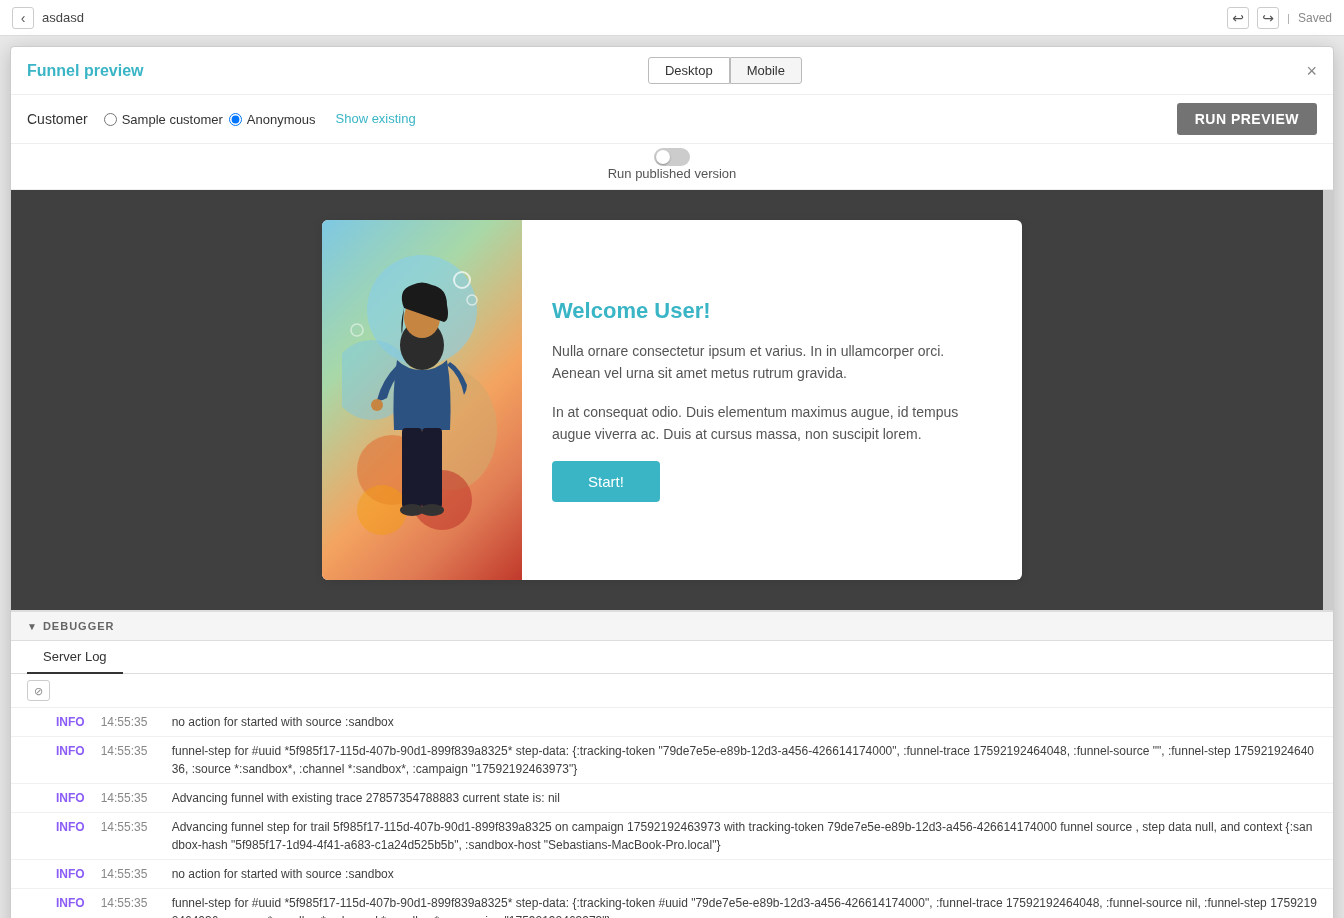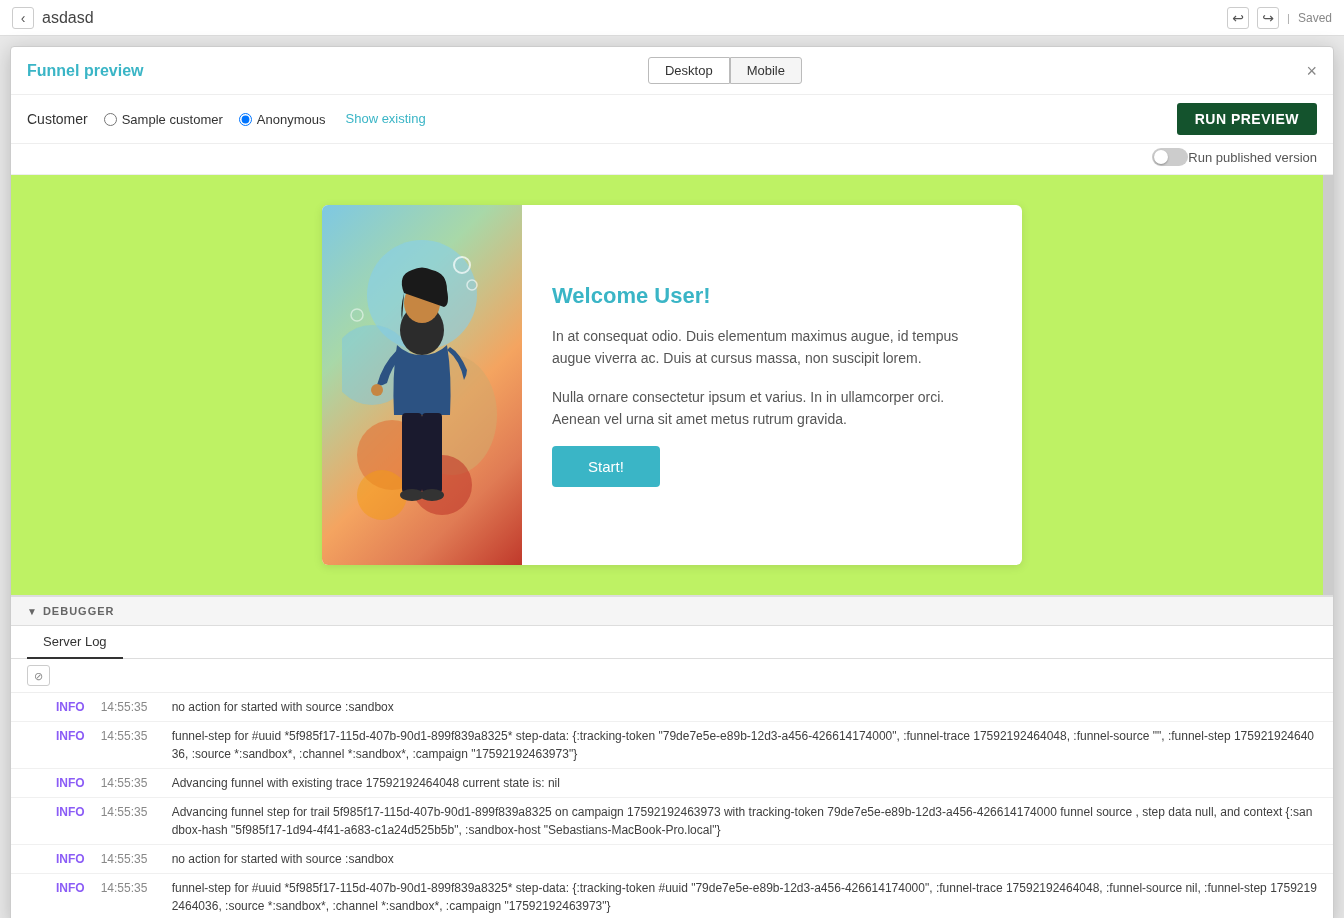--- a/index.html
+++ b/index.html
@@ -14,21 +14,21 @@
       padding: 0 12px;
       height: 36px;
     }
     .top-bar-left { display: flex; align-items: center; gap: 8px; }
     .top-bar-right { display: flex; align-items: center; gap: 8px; color: #888; font-size: 12px; }
     .top-bar-nav-btn {
       background: none; border: 1px solid #ccc; border-radius: 3px;
       width: 22px; height: 22px; cursor: pointer; display: flex; align-items: center; justify-content: center;
       color: #555; font-size: 14px;
     }
-    .breadcrumb-text { font-size: 16px; color: #444; text-align: center; }
+    .breadcrumb-text { font-size: 13px; color: #444; text-align: center; }
 
     .modal-overlay {
       background: #fff;
       border: 1px solid #ccc;
       border-radius: 4px;
       box-shadow: 0 4px 20px rgba(0,0,0,0.2);
       margin: 10px;
       display: flex;
       flex-direction: column;
       min-height: 860px;
@@ -56,50 +56,51 @@
 
     .modal-toolbar {
       display: flex;
       align-items: center;
       justify-content: space-between;
       padding: 8px 16px;
       border-bottom: 1px solid #eee;
     }
     .customer-section { display: flex; gap: 12px; }
     .customer-label { font-weight: 500; font-size: 14px; margin-right: 4px; }
-    .radio-group { display: flex; align-items: center; gap: 16px; }
+    .radio-group { display: flex; align-items: center; gap: 6px; }
     .radio-option { display: flex; align-items: center; gap: 5px; cursor: pointer; font-size: 13px; }
     .radio-option input[type="radio"] { margin: 0; }
     .show-options { color: #3ab5c6; cursor: pointer; font-size: 13px; margin-left: 8px; text-decoration: none; }
     .run-preview-btn {
-      background: #14532d; color: #fff; border: none; border-radius: 3px;
+      background: #737373; color: #fff; border: none; border-radius: 3px;
       padding: 8px 18px; font-size: 14px; font-weight: 600; cursor: pointer;
       letter-spacing: 0.5px;
     }
 
     .modal-secondary-toolbar {
       display: flex;
       align-items: center;
       justify-content: flex-end;
       padding: 4px 16px 8px;
       border-bottom: 1px solid #eee;
       gap: 0;
+      flex-direction: column;
     }
     .toggle-switch {
       width: 36px; height: 18px; background: #ccc; border-radius: 9px;
       position: relative; display: inline-block; cursor: pointer;
     }
     .toggle-switch .knob {
       width: 14px; height: 14px; background: #fff; border-radius: 50%;
       position: absolute; top: 2px; left: 2px; box-shadow: 0 1px 2px rgba(0,0,0,0.3);
     }
     .run-published-label { font-size: 13px; color: #555; }
 
     .preview-area {
-      background: #bef264;
+      background: #404040;
       flex: 1;
       display: flex;
       align-items: flex-start;
       justify-content: center;
       padding: 30px 32px;
       min-height: 400px;
       position: relative;
     }
     .preview-scroll {
       position: absolute; right: 0; top: 0; bottom: 0; width: 10px; background: #ccc;
@@ -253,22 +254,22 @@
           <rect x="60" y="178" width="20" height="80" rx="4" fill="#1a1a2e"></rect>
           <rect x="80" y="178" width="20" height="80" rx="4" fill="#1a1a2e"></rect>
 
           <ellipse cx="70" cy="260" rx="12" ry="6" fill="#333"></ellipse>
           <ellipse cx="90" cy="260" rx="12" ry="6" fill="#333"></ellipse>
         </svg>
       </div>
 
       <div class="funnel-card-content">
         <div class="funnel-title">Welcome User!</div>
+        <p class="funnel-body-text">Nulla ornare consectetur ipsum et varius. In in ullamcorper orci. Aenean vel urna sit amet metus rutrum gravida.</p>
         <p class="funnel-body-text">In at consequat odio. Duis elementum maximus augue, id tempus augue viverra ac. Duis at cursus massa, non suscipit lorem.</p>
-        <p class="funnel-body-text">Nulla ornare consectetur ipsum et varius. In in ullamcorper orci. Aenean vel urna sit amet metus rutrum gravida.</p>
         <button class="funnel-start-btn">Start!</button>
       </div>
     </div>
     <div class="preview-scroll"></div>
   </div>
 
   <div class="debugger-section">
     <div class="debugger-header">
       <span class="chevron-icon">▼</span>
       <span class="debugger-header-label">DEBUGGER</span>
@@ -291,21 +292,21 @@
       <span class="log-message">no action for started with source :sandbox</span>
     </div>
         <div class="log-row">
       <span class="log-level">INFO</span>
       <span class="log-time">14:55:35</span>
       <span class="log-message">funnel-step for #uuid *5f985f17-115d-407b-90d1-899f839a8325* step-data: {:tracking-token "79de7e5e-e89b-12d3-a456-426614174000", :funnel-trace 17592192464048, :funnel-source "", :funnel-step 17592192464036, :source *:sandbox*, :channel *:sandbox*, :campaign "17592192463973"}</span>
     </div>
         <div class="log-row">
       <span class="log-level">INFO</span>
       <span class="log-time">14:55:35</span>
-      <span class="log-message">Advancing funnel with existing trace 17592192464048 current state is: nil</span>
+      <span class="log-message">Advancing funnel with existing trace 27857354788883 current state is: nil</span>
     </div>
         <div class="log-row">
       <span class="log-level">INFO</span>
       <span class="log-time">14:55:35</span>
       <span class="log-message">Advancing funnel step for trail 5f985f17-115d-407b-90d1-899f839a8325 on campaign 17592192463973 with tracking-token 79de7e5e-e89b-12d3-a456-426614174000 funnel source , step data null, and context {:sandbox-hash "5f985f17-1d94-4f41-a683-c1a24d525b5b", :sandbox-host "Sebastians-MacBook-Pro.local"}</span>
     </div>
         <div class="log-row">
       <span class="log-level">INFO</span>
       <span class="log-time">14:55:35</span>
       <span class="log-message">no action for started with source :sandbox</span>

